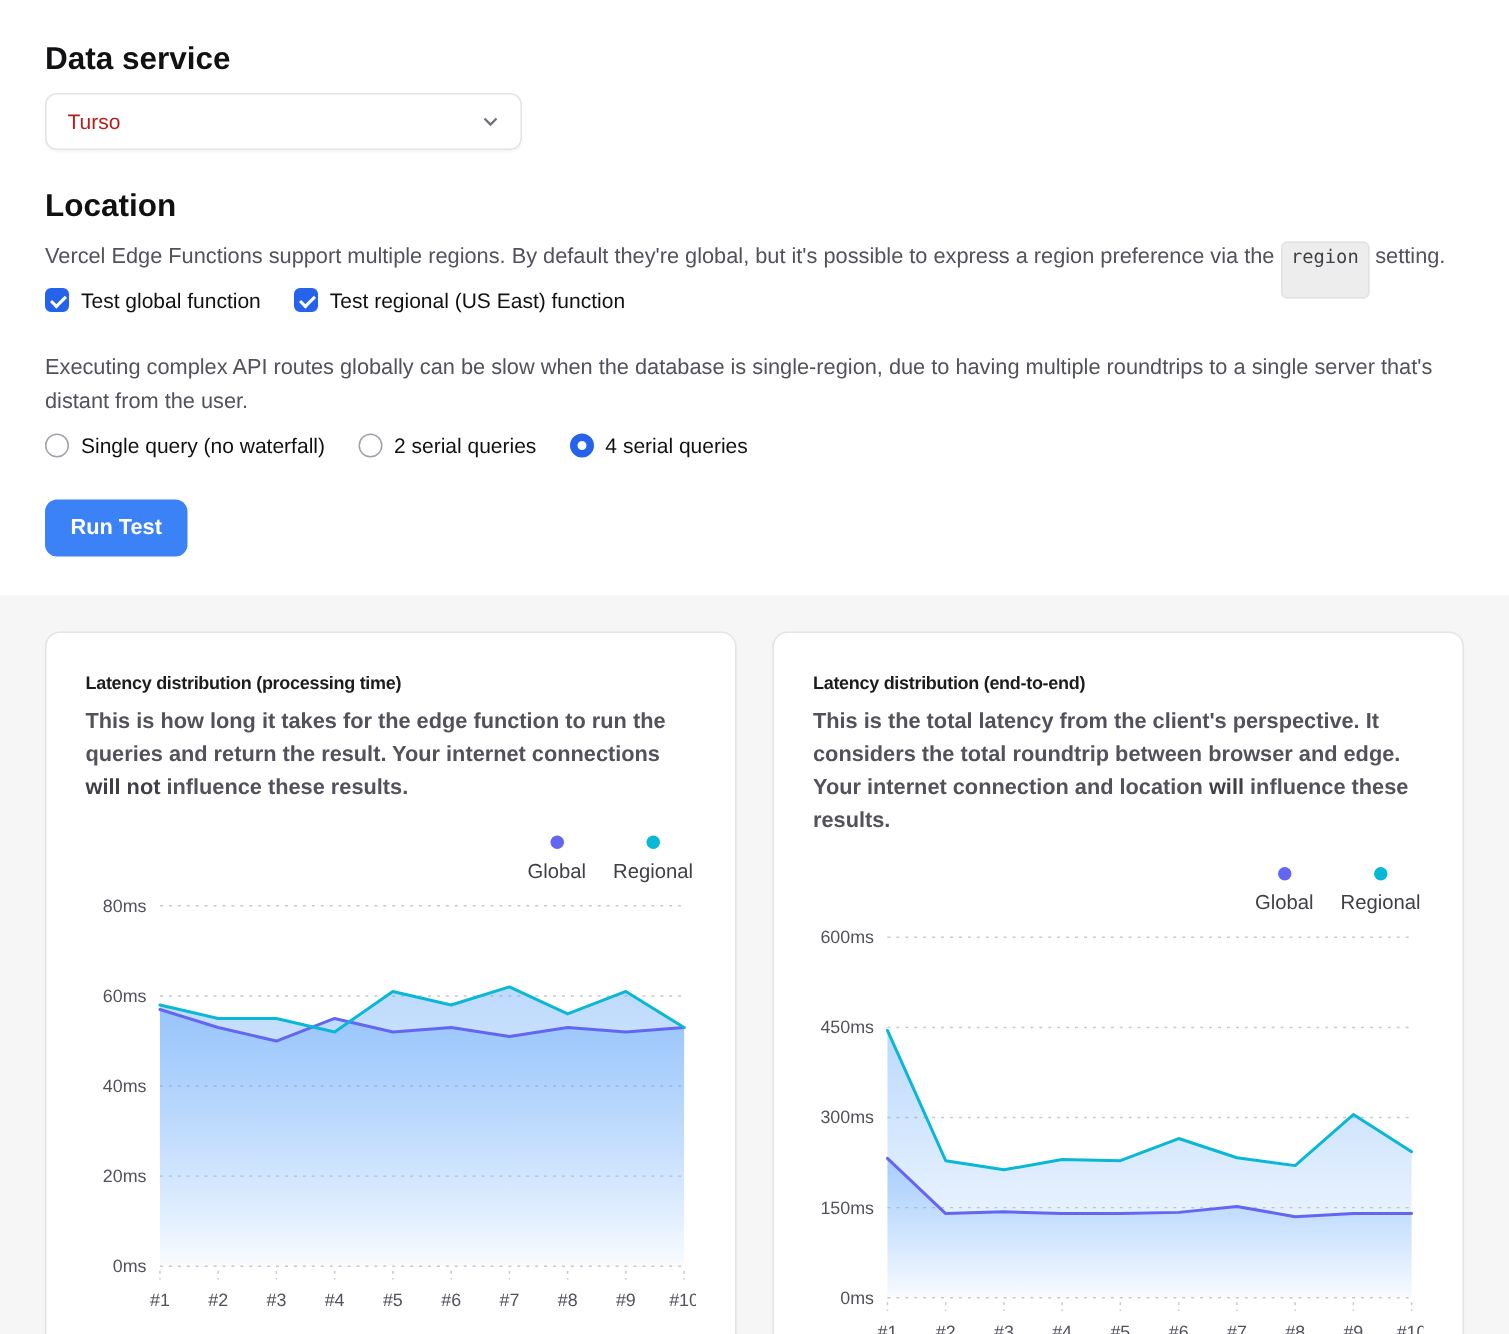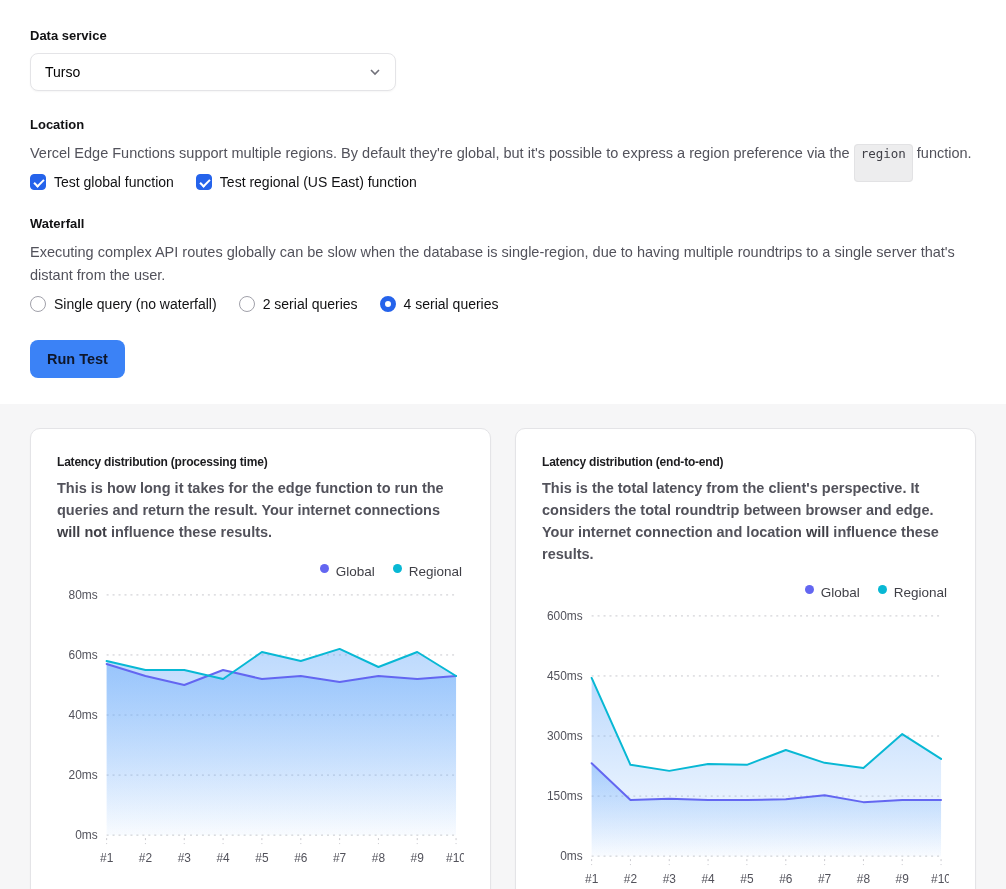--- a/index.html
+++ b/index.html
@@ -5,35 +5,35 @@
   * { margin: 0; padding: 0; box-sizing: border-box; }
   html, body { width: 1006px; }
   body {
     font-family: "Liberation Sans", sans-serif;
     background: var(--c-page_bg, #ffffff);
     color: #18181b;
     -webkit-font-smoothing: antialiased;
   }
   .form-section { padding: 28px 30px 26px 30px; background: var(--c-page_bg, #fff); }
   h3.section-heading {
-    font-size: 13px;
+    font-size: 21px;
     font-weight: 700;
     color: #111113;
     margin-bottom: 10px;
   }
   
   .select {
-    width: 366px; height: 38px;
+    width: 318px; height: 38px;
     border: 1px solid #e4e4e7;
     border-radius: 8px;
     background: #fff;
     display: flex; align-items: center; justify-content: space-between;
     padding: 0 12px 0 14px;
     font-size: 14px;
-    color: #000000;
+    color: #b91c1c;
     margin-bottom: 26px;
     box-shadow: 0 1px 2px rgba(0,0,0,0.04);
     cursor: pointer;
   }
   .chevron { width: 16px; height: 16px; stroke: #71717a; fill: none; stroke-width: 1.6; }
   .desc {
     font-size: 14.5px;
     color: #52525b;
     line-height: 1.55;
     margin-bottom: 10px;
@@ -66,21 +66,21 @@
     transform: rotate(-45deg);
   }
   .radio {
     width: 16px; height: 16px; border-radius: 50%;
     border: 1.5px solid #a1a1aa; background: #fff;
     display: inline-block; flex: none;
   }
   .radio.on { border: 5px solid var(--c-accent, #2563eb); }
   .run-btn {
     background: var(--c-button, #3b82f6);
-    color: #0f172a; border: none; border-radius: 8px;
+    color: #ffffff; border: none; border-radius: 8px;
     font-family: "Liberation Sans", sans-serif;
     font-size: 14.5px; font-weight: 600;
     padding: 11px 17px; cursor: pointer;
     margin-top: 2px;
   }
   
   .results {
     background: var(--c-results_bg, #f6f6f7);
     padding: 24px 30px 34px 30px;
     display: grid; grid-template-columns: 1fr 1fr; gap: 24px;
@@ -94,53 +94,52 @@
     box-shadow: 0 1px 2px rgba(0,0,0,0.03);
   }
   .card-title { font-size: 12px; font-weight: 650; color: #1c1c1f; margin-bottom: 9px; letter-spacing: -0.2px; }
   .card-desc { font-size: 14.5px; color: #52525b; line-height: 1.5; font-weight: bold; }
   .card-desc strong { color: #3f3f46; }
   .legend {
     display: flex; justify-content: flex-end; align-items: center; gap: 18px;
     margin: 20px 2px 4px 0;
     font-size: 13.5px; color: #3f3f46;
   }
-  .legend-item { display: inline-flex; align-items: flex-start; gap: 7px; }
+  .legend-item { display: inline-flex; align-items: center; gap: 7px; flex-direction: column; }
   .dot { width: 9px; height: 9px; border-radius: 50%; display: inline-block; background: #999; }
   svg.chart { width: 100%; height: auto; display: block; }
   svg.chart text { font-family: "Liberation Sans", sans-serif; }
 </style>
 </head>
 <body>
 
 <div class="form-section">
 
   <h3 class="section-heading">Data service</h3>
   <div class="select">
     <span>Turso</span>
     <svg class="chevron" viewBox="0 0 16 16">
         <path d="M4 6 L8 10 L12 6"></path>
       </svg>
   </div>
 
   <h3 class="section-heading">Location</h3>
-  <p class="desc"><span>Vercel Edge Functions support multiple regions. By default they're global, but it's possible to express a region preference via the </span><code class="chip">region</code><span> function.</span></p>
+  <p class="desc"><span>Vercel Edge Functions support multiple regions. By default they're global, but it's possible to express a region preference via the </span><code class="chip">region</code><span> setting.</span></p>
 
   <div class="check-row">
     <label class="ctl">
       <span class="checkbox on"></span>
       <span>Test global function</span>
     </label>
     <label class="ctl">
       <span class="checkbox on"></span>
       <span>Test regional (US East) function</span>
     </label>
   </div>
 
-  <h3 class="section-heading">Waterfall</h3>
   <p class="desc">Executing complex API routes globally can be slow when the database is single-region, due to having multiple roundtrips to a single server that's distant from the user.</p>
 
   <div class="radio-row">
     <label class="ctl">
       <span class="radio"></span>
       <span>Single query (no waterfall)</span>
     </label>
     <label class="ctl">
       <span class="radio"></span>
       <span>2 serial queries</span>

